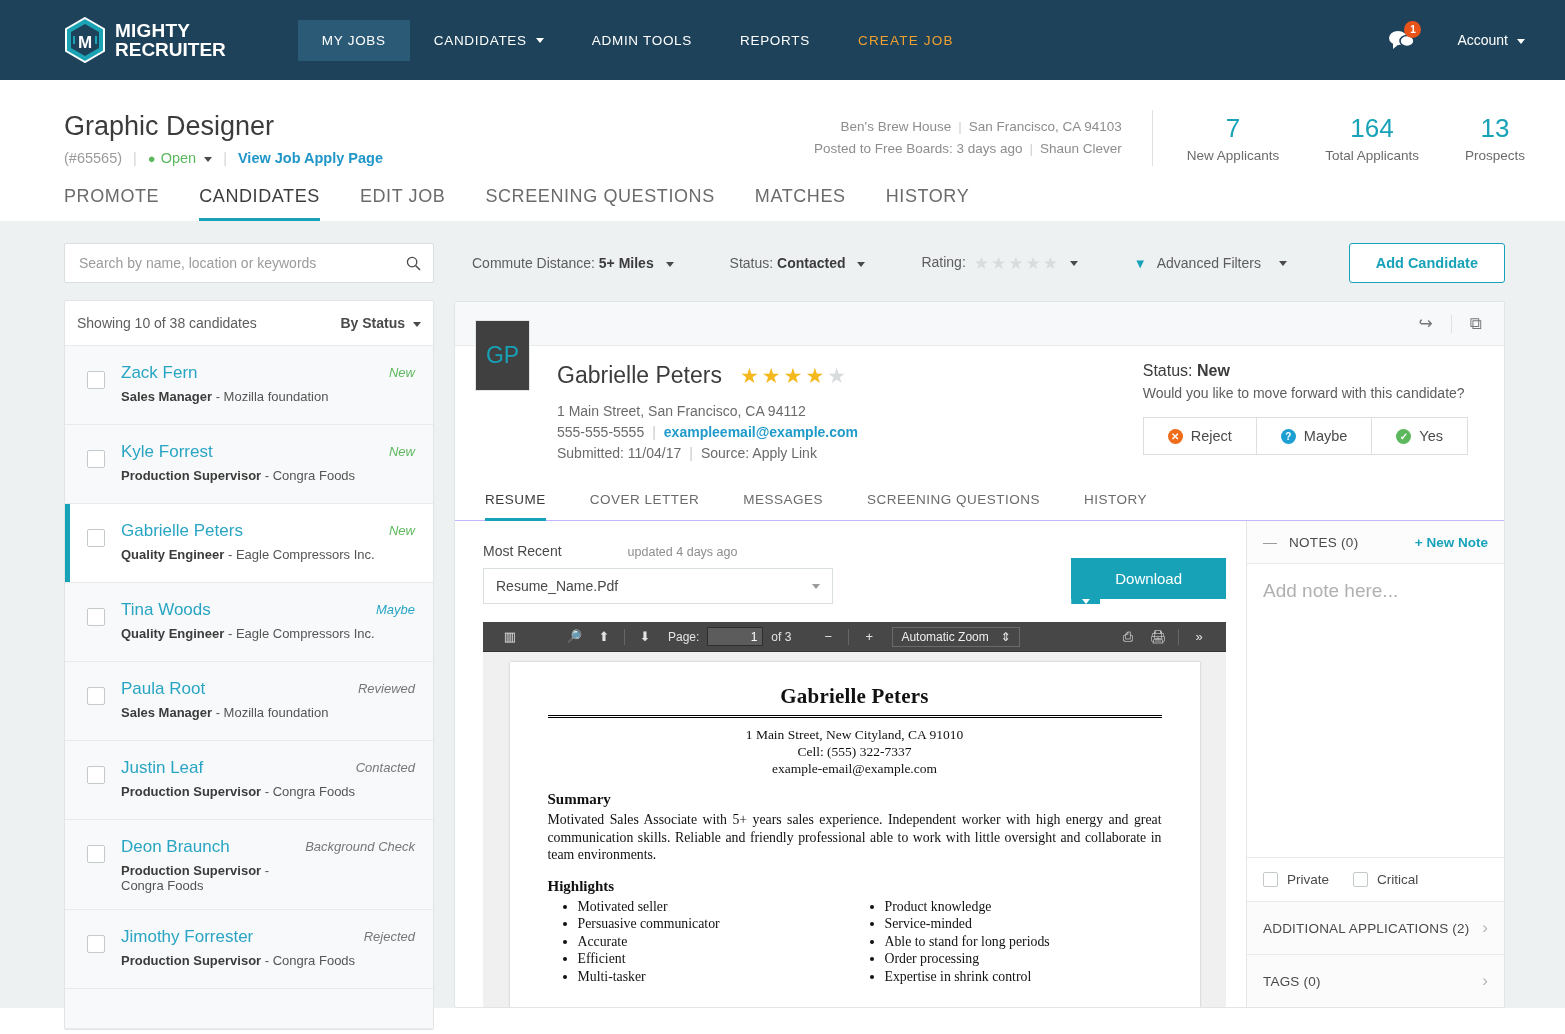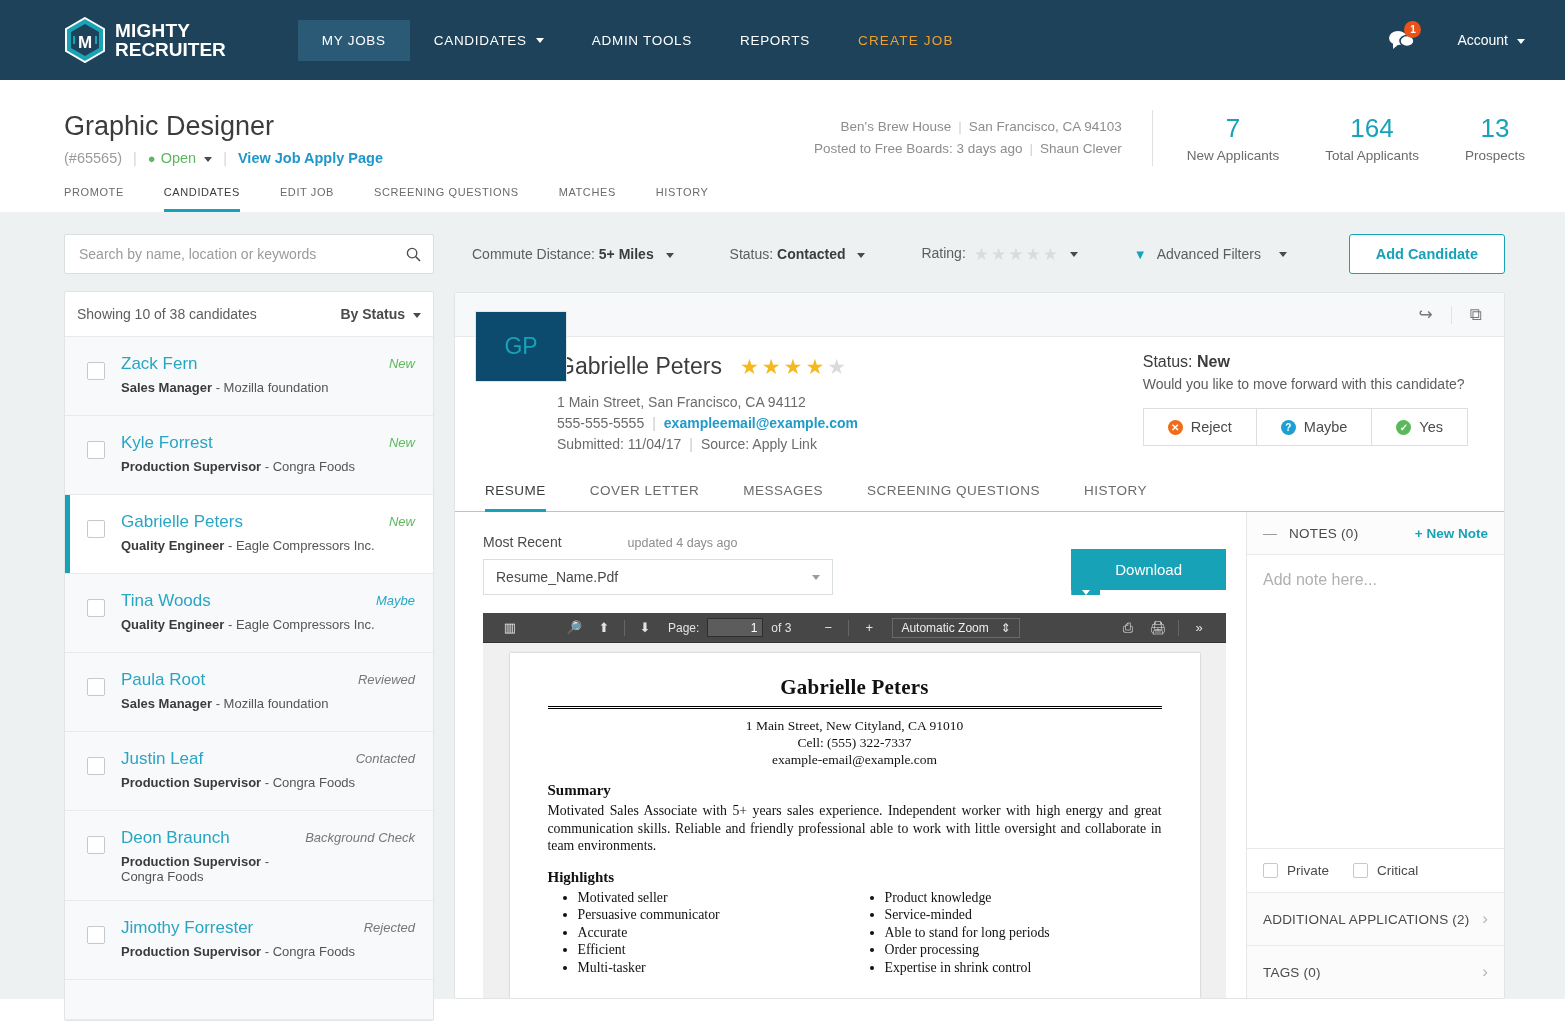--- a/index.html
+++ b/index.html
@@ -83,21 +83,21 @@
   .stat { text-align: center; }
   .stat-num { color: #17a2b8; font-size: 26px; line-height: 32px; }
   .stat-lbl { color: #6b6b6b; font-size: 13.5px; margin-top: 4px; }
 
   
   .page-tabs {
     display: flex; padding: 20px 0 0 64px; background: #fff; gap: 0;
     border-bottom: 0px;
   }
   .ptab {
-    font-size: 11px; color: #6b6b6b; letter-spacing: 0.6px;
+    font-size: 18px; color: #6b6b6b; letter-spacing: 0.6px;
     padding: 0 20px 14px 20px; cursor: pointer; position: relative;
     white-space: nowrap;
   }
   .ptab:first-child { padding-left: 0; }
   .ptab.active { color: #3c3c3c; }
   .ptab.active::after {
     content:""; position: absolute; left: 20px; right: 20px; bottom: 0;
     height: 3px; background: #17a2b8;
   }
   .ptab:first-child.active::after { left: 0; }
@@ -183,21 +183,21 @@
   .detail-topbar {
     height: 44px; background: #f7f8f9; border-bottom: 1px solid #e8ebec;
     display: flex; align-items: center; justify-content: flex-end;
     padding-right: 22px; gap: 18px;
   }
   .tb-icon { color: #777; font-size: 17px; cursor: pointer; }
   .tb-div { width:1px; height:18px; background:#dfe3e4; }
 
   .detail-head { display: flex; padding: 16px 30px 18px 30px; position: relative; }
   .avatar {
-    width: 92px; height: 71px; border: 1px solid #e3e6e7; background: #0c4a6e;
+    width: 55px; height: 71px; border: 1px solid #e3e6e7; background: #404040;
     display: flex; align-items: center; justify-content: center;
     color: #17a2b8; font-size: 23px; flex: none;
     position: absolute; left: 20px; top: -26px;
   }
   .head-left { margin-left: 72px; }
   .name-row { display: flex; align-items: center; gap: 18px; }
   .cname { font-size: 23px; color: #3c3c3c; }
   .stars-big { display: flex; gap: 3px; }
   .stars-big .star { font-size: 21px; line-height: 21px; }
   .contact { margin-top: 12px; font-size: 14px; color: #6b6b6b; line-height: 21px; }
@@ -316,21 +316,21 @@
     display: flex; flex-direction: column; background: #fff;
   }
   .notes-head {
     display: flex; align-items: center; padding: 13px 16px;
     border-bottom: 1px solid #e8ebec; background: #fcfcfc;
   }
   .minus { color: #9b9b9b; margin-right: 12px; font-size: 14px; }
   .notes-title { font-size: 13.5px; color: #4a4a4a; letter-spacing: .3px; }
   .new-note { margin-left: auto; color: #17a2b8; font-size: 13.5px; font-weight: bold; cursor: pointer; }
   .note-input {
-    flex: 1; padding: 16px; font-size: 16px; color: #b0b0b0;
+    flex: 1; padding: 16px; font-size: 19px; color: #b0b0b0;
   }
   .note-checks {
     display: flex; gap: 24px; padding: 14px 16px; border-top: 1px solid #e8ebec;
     align-items: center;
   }
   .chk { display: flex; align-items: center; gap: 9px; font-size: 13.5px; color: #4a4a4a; cursor: pointer; }
   .chk .b { width: 15px; height: 15px; border: 1px solid #c4c9cb; background: #fff; border-radius:2px; }
   .acc-row {
     display: flex; align-items: center; padding: 16px 16px;
     border-top: 1px solid #e8ebec; font-size: 13.5px; color: #4a4a4a;

